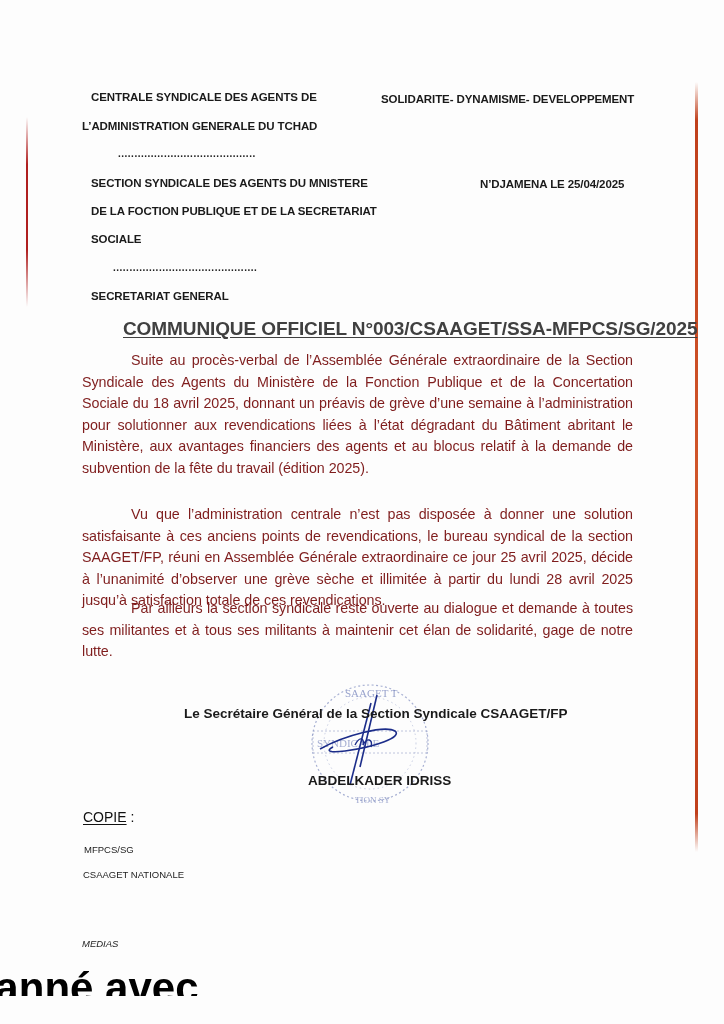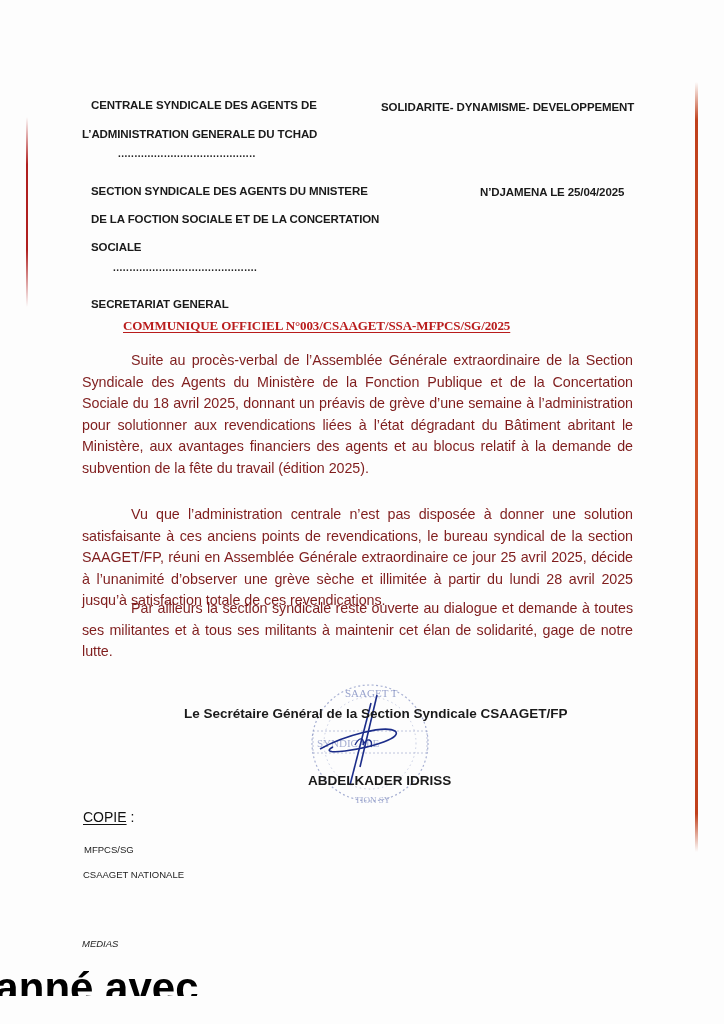--- a/index.html
+++ b/index.html
@@ -2,25 +2,25 @@
 <html><head>
 <meta charset="utf-8">
 <style>
   html, body { margin:0; padding:0; }
   body {
     width:724px; height:1024px; position:relative; overflow:hidden;
     background:#fdfdfd; color:#111;
     font-family:"Liberation Sans", sans-serif;
   }
   .abs { position:absolute; white-space:nowrap; }
-  .hdr { font-weight:bold; font-size:11.5px; color:#1a1a1a; letter-spacing:-0.1px;margin-top:8px; }
+  .hdr { font-weight:bold; font-size:11.5px; color:#1a1a1a; letter-spacing:-0.1px; }
   .dots { font-size:10px; letter-spacing:0.5px; color:#222; font-weight:bold; }
   .title {
-    font-weight:bold; font-size:13px; text-decoration:underline;
-    text-underline-offset:2px; color:#b91c1c; letter-spacing:-0.1px;font-family:Liberation Serif, serif;
+    font-weight:bold; font-size:19px; text-decoration:underline;
+    text-underline-offset:2px; color:#404040; letter-spacing:-0.1px;
   }
   .para {
     position:absolute; left:82px; width:551px;
     font-size:14.3px; line-height:21.5px; text-align:justify; color:#7f1d1d;
     letter-spacing:-0.05px;
   }
   .para .indent { display:inline-block; width:49px; }
   .sig { font-weight:bold; font-size:13.5px; color:#1a1a1a;padding-left:16px; }
   .copy-label { font-size:14px; text-decoration:underline; text-underline-offset:2px; }
   .copy-item { font-size:9.5px; color:#222; }
@@ -42,21 +42,21 @@
 </head>
 <body>
 
 <div class="edge-line-left"></div>
 <div class="edge-line-right"></div>
 
 <div class="abs hdr" style="left:91px; top:91px;">CENTRALE SYNDICALE DES AGENTS DE</div>
 <div class="abs hdr" style="left:82px; top:120px;">L’ADMINISTRATION GENERALE DU TCHAD</div>
 <div class="abs dots" style="left:118px; top:148px;">..........................................</div>
 <div class="abs hdr" style="left:91px; top:177px;">SECTION SYNDICALE DES AGENTS DU MNISTERE</div>
-<div class="abs hdr" style="left:91px; top:205px;">DE LA FOCTION SOCIALE ET DE LA  CONCERTATION</div>
+<div class="abs hdr" style="left:91px; top:205px;">DE LA FOCTION PUBLIQUE ET DE LA  SECRETARIAT</div>
 <div class="abs hdr" style="left:91px; top:233px;">SOCIALE</div>
 <div class="abs dots" style="left:113px; top:262px;">............................................</div>
 <div class="abs hdr" style="left:91px; top:290px;">SECRETARIAT GENERAL</div>
 
 <div class="abs hdr" style="left:381px; top:93px;">SOLIDARITE- DYNAMISME- DEVELOPPEMENT</div>
 <div class="abs hdr" style="left:480px; top:178px;">N’DJAMENA LE 25/04/2025</div>
 
 <div class="abs title" style="left:123px; top:318px;">COMMUNIQUE OFFICIEL  N°003/CSAAGET/SSA-MFPCS/SG/2025</div>
 
 <p class="para" style="top:350px; margin:0;"><span class="indent"></span><span>Suite au procès-verbal de l’Assemblée Générale extraordinaire de la Section Syndicale des Agents du Ministère de la Fonction Publique et de la Concertation Sociale du 18 avril 2025, donnant un préavis de grève  d’une semaine à l’administration pour solutionner aux revendications liées à l’état dégradant du Bâtiment abritant le Ministère, aux avantages financiers des agents et au blocus relatif à la demande de subvention de la fête du travail (édition 2025).</span></p>

